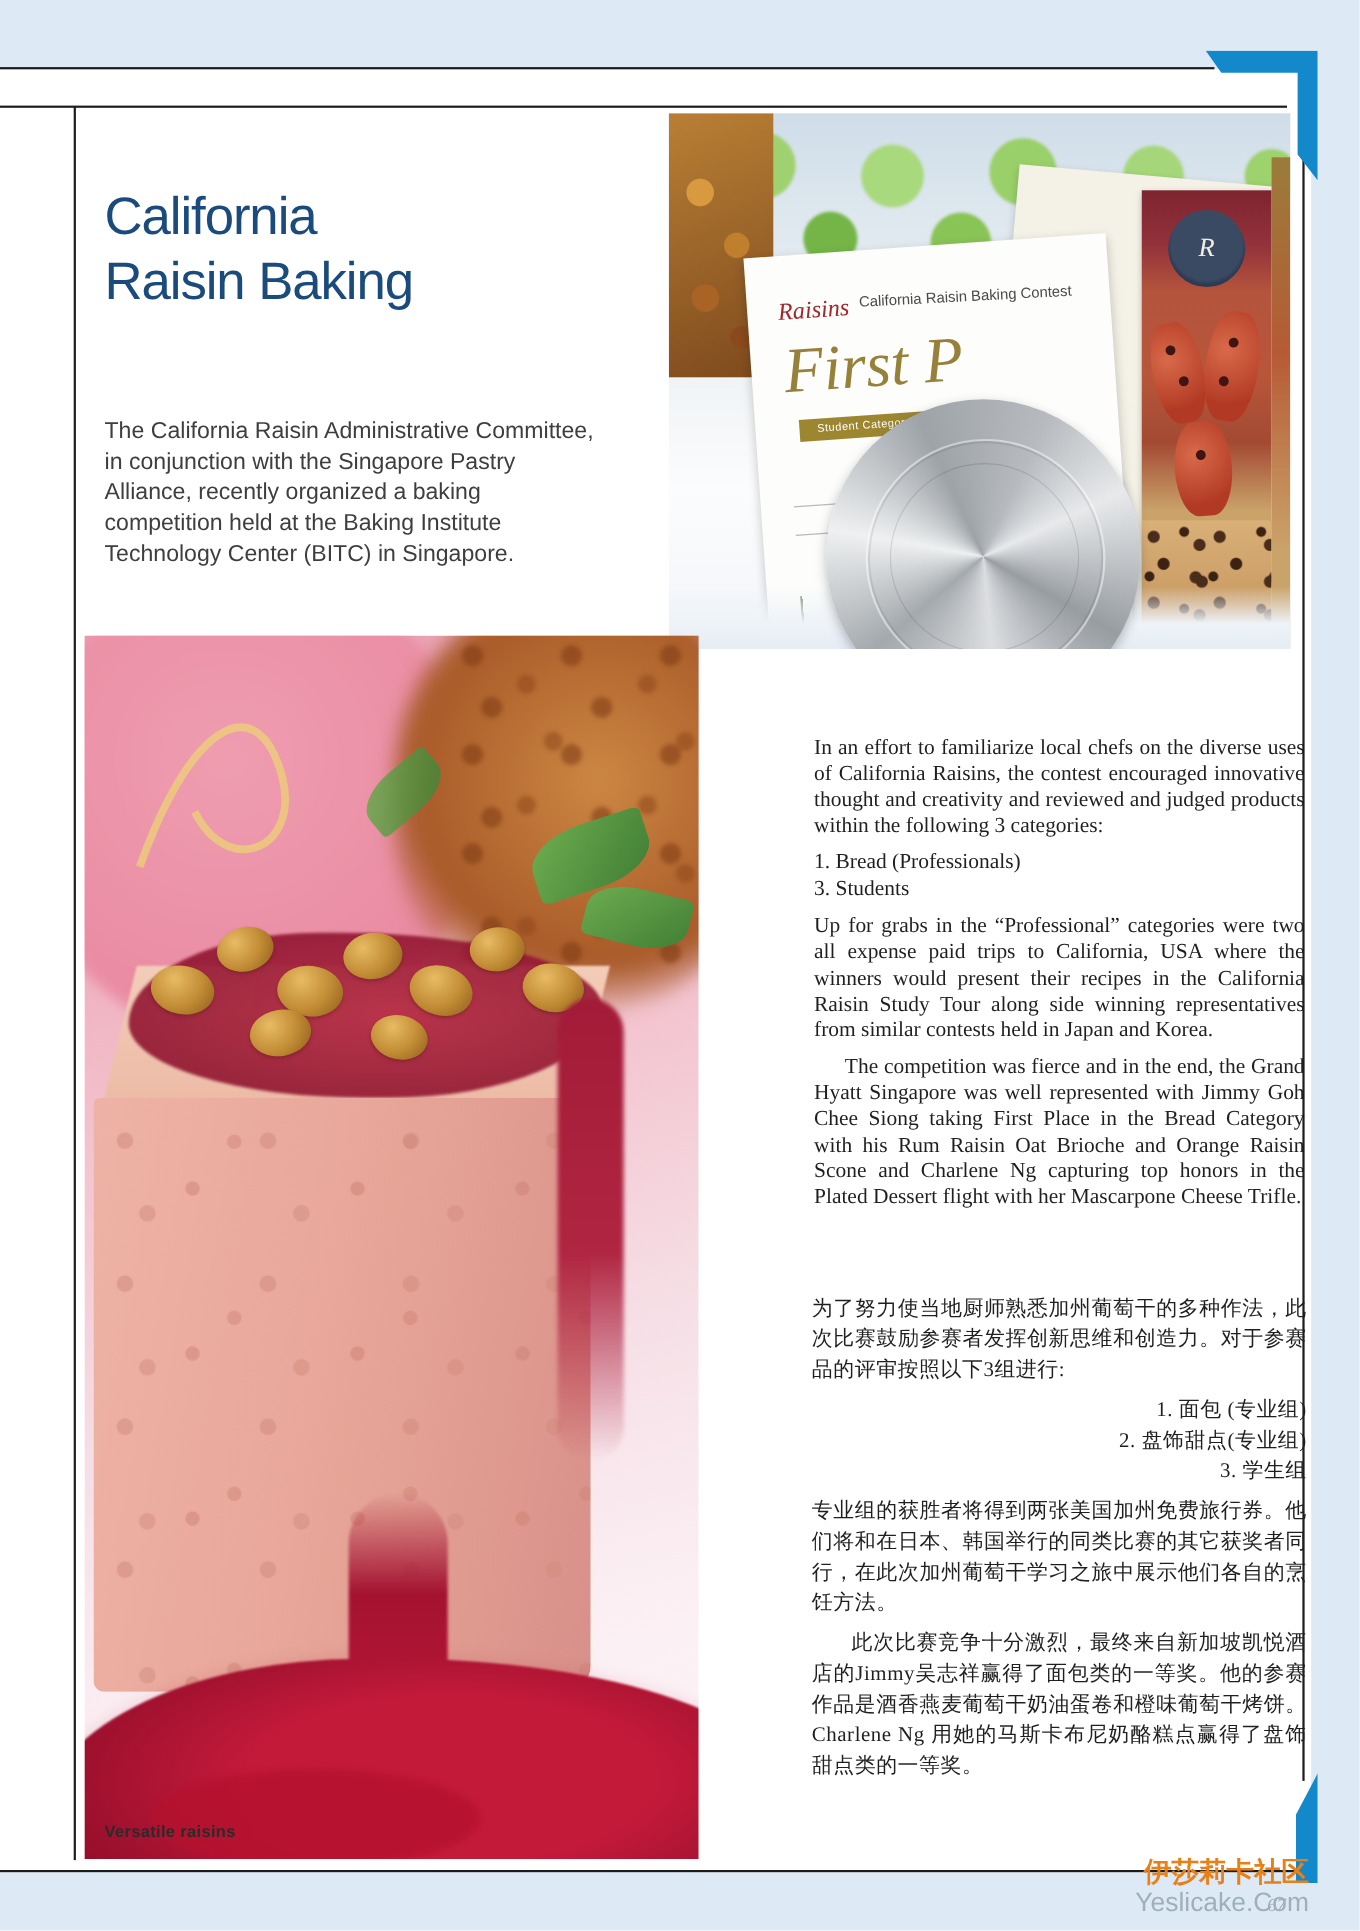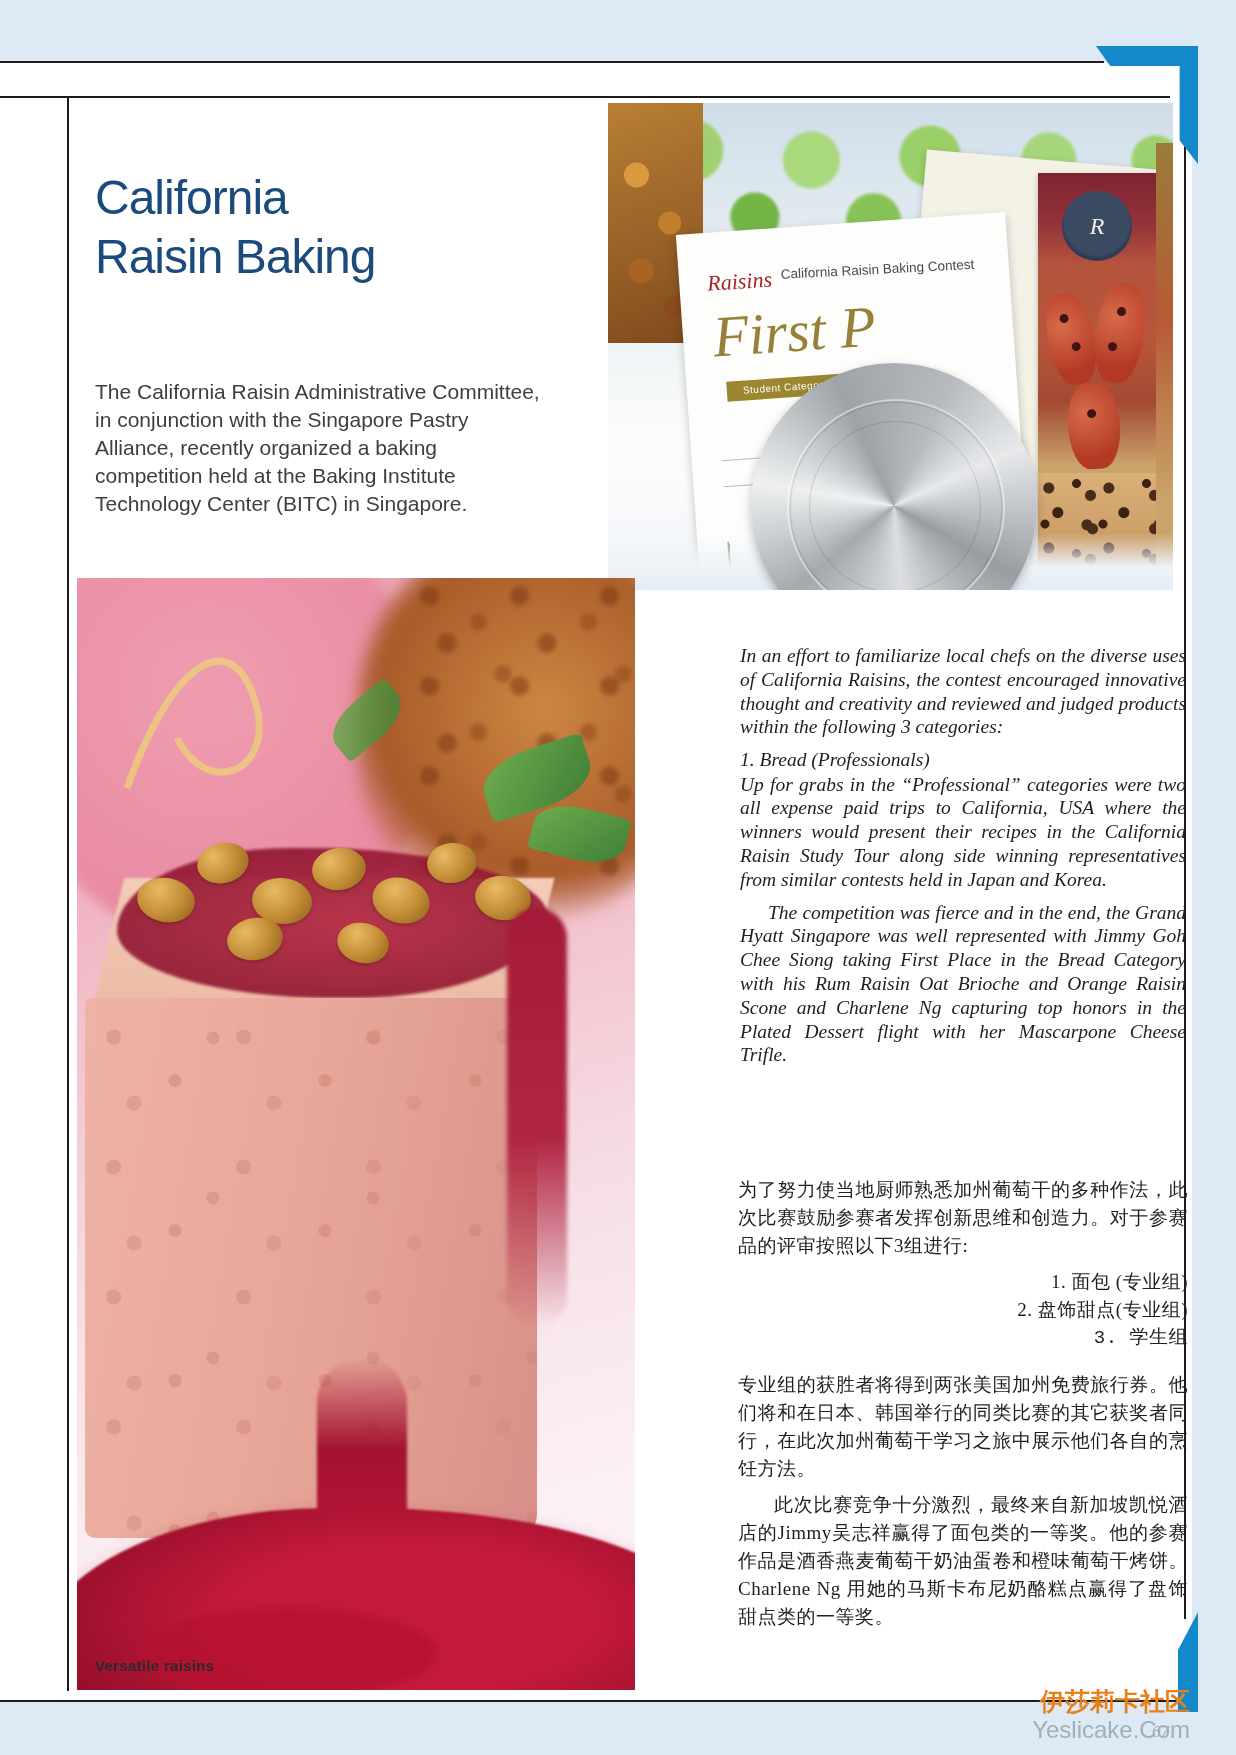--- a/index.html
+++ b/index.html
@@ -21,32 +21,32 @@
   .bracket-top{left:1096px;top:46px;width:102px;height:118px;background:#1389cb;
     clip-path:polygon(0 0,100% 0,100% 100%,82% 80%,82% 17%,14% 17%);}
   .bracket-bottom{left:1178px;top:1612px;width:20px;height:100px;background:#1389cb;
     clip-path:polygon(100% 0,100% 100%,0 100%,0 38%);}
   
   .title{left:95px;top:168px;width:520px;color:#1b4b7c;
     font-weight:normal;font-size:48px;line-height:59px;letter-spacing:-1px;}
   .intro{left:95px;top:378px;width:450px;color:#3e3e3e;
     font-size:21px;line-height:28px;}
   
-  .col-en{left:740px;top:644px;width:446px;color:#1f1f1f;
-    font-family:"Liberation Serif",serif;font-size:19.5px;line-height:23.8px;text-align:justify;font-style:italic;}
+  .col-en{left:740px;top:668px;width:446px;color:#1f1f1f;
+    font-family:"Liberation Serif",serif;font-size:19.5px;line-height:23.8px;text-align:justify;}
   .col-en p{margin:0 0 9px 0;}
   .col-en .li{margin:0;text-align:left;line-height:24.5px;}
   .col-en .li-last{margin-bottom:9px;}
   .col-en .indent{text-indent:28px;margin-bottom:0;}
   .col-zh{left:738px;top:1176px;width:450px;color:#1f1f1f;
     font-family:"Liberation Serif","DejaVu Serif",serif;font-size:19px;line-height:28px;
     letter-spacing:.5px;text-align:justify;}
   .col-zh p{margin:0 0 8px 0;}
   .col-zh .li{margin:0;text-align:right;}
-  .col-zh .li-last{margin-bottom:19px;font-family:Liberation Mono, monospace;}
+  .col-zh .li-last{margin-bottom:8px;}
   .col-zh .indent{text-indent:1.9em;margin-bottom:0;}
   
   .photo-top{left:608px;top:103px;width:565px;height:487px;overflow:hidden;
     background:linear-gradient(180deg,#cfdde9 0%,#dde7ee 18%,#eef2f4 45%,#fbfcfd 70%,#f2f5f9 100%);}
   .balloons{left:0;top:0;width:565px;height:190px;filter:blur(1.5px);opacity:.95;
     background-image:
       radial-gradient(circle at 6% 55%,#7cbf44 0 26px,rgba(0,0,0,0) 27px),
       radial-gradient(circle at 15% 25%,#9ed06b 0 30px,rgba(0,0,0,0) 31px),
       radial-gradient(circle at 26% 60%,#6fb33e 0 24px,rgba(0,0,0,0) 25px),
       radial-gradient(circle at 36% 30%,#a7d878 0 28px,rgba(0,0,0,0) 29px),
@@ -240,20 +240,21 @@
   <div class="abs drip-right"></div>
   <div class="abs drip-front"></div>
   <div class="abs sauce"></div>
   <div class="abs sauce2"></div>
   <figcaption class="abs caption">Versatile raisins</figcaption>
 </figure>
 
 <div class="abs col-en">
   <p>In an effort to familiarize local chefs on the diverse uses of California Raisins, the contest encouraged innovative thought and creativity and reviewed and judged products within the following 3 categories:</p>
   <p class="li">1. Bread (Professionals)</p>
+  <p class="li li-last">3. Students</p>
   <p>Up for grabs in the “Professional” categories were two all expense paid trips to California, USA where the winners would present their recipes in the California Raisin Study Tour along side winning representatives from similar contests held in Japan and Korea.</p>
   <p class="indent">The competition was fierce and in the end, the Grand Hyatt Singapore was well represented with Jimmy Goh Chee Siong taking First Place in the Bread Category with his Rum Raisin Oat Brioche and Orange Raisin Scone and Charlene Ng capturing top honors in the Plated Dessert flight with her Mascarpone Cheese Trifle.</p>
 </div>
 
 <div class="abs col-zh">
   <p>为了努力使当地厨师熟悉加州葡萄干的多种作法，此次比赛鼓励参赛者发挥创新思维和创造力。对于参赛品的评审按照以下3组进行:</p>
   <p class="li">1. 面包 (专业组)</p>
   <p class="li">2. 盘饰甜点(专业组)</p>
   <p class="li li-last">3. 学生组</p>
   <p>专业组的获胜者将得到两张美国加州免费旅行券。他们将和在日本、韩国举行的同类比赛的其它获奖者同行，在此次加州葡萄干学习之旅中展示他们各自的烹饪方法。</p>

